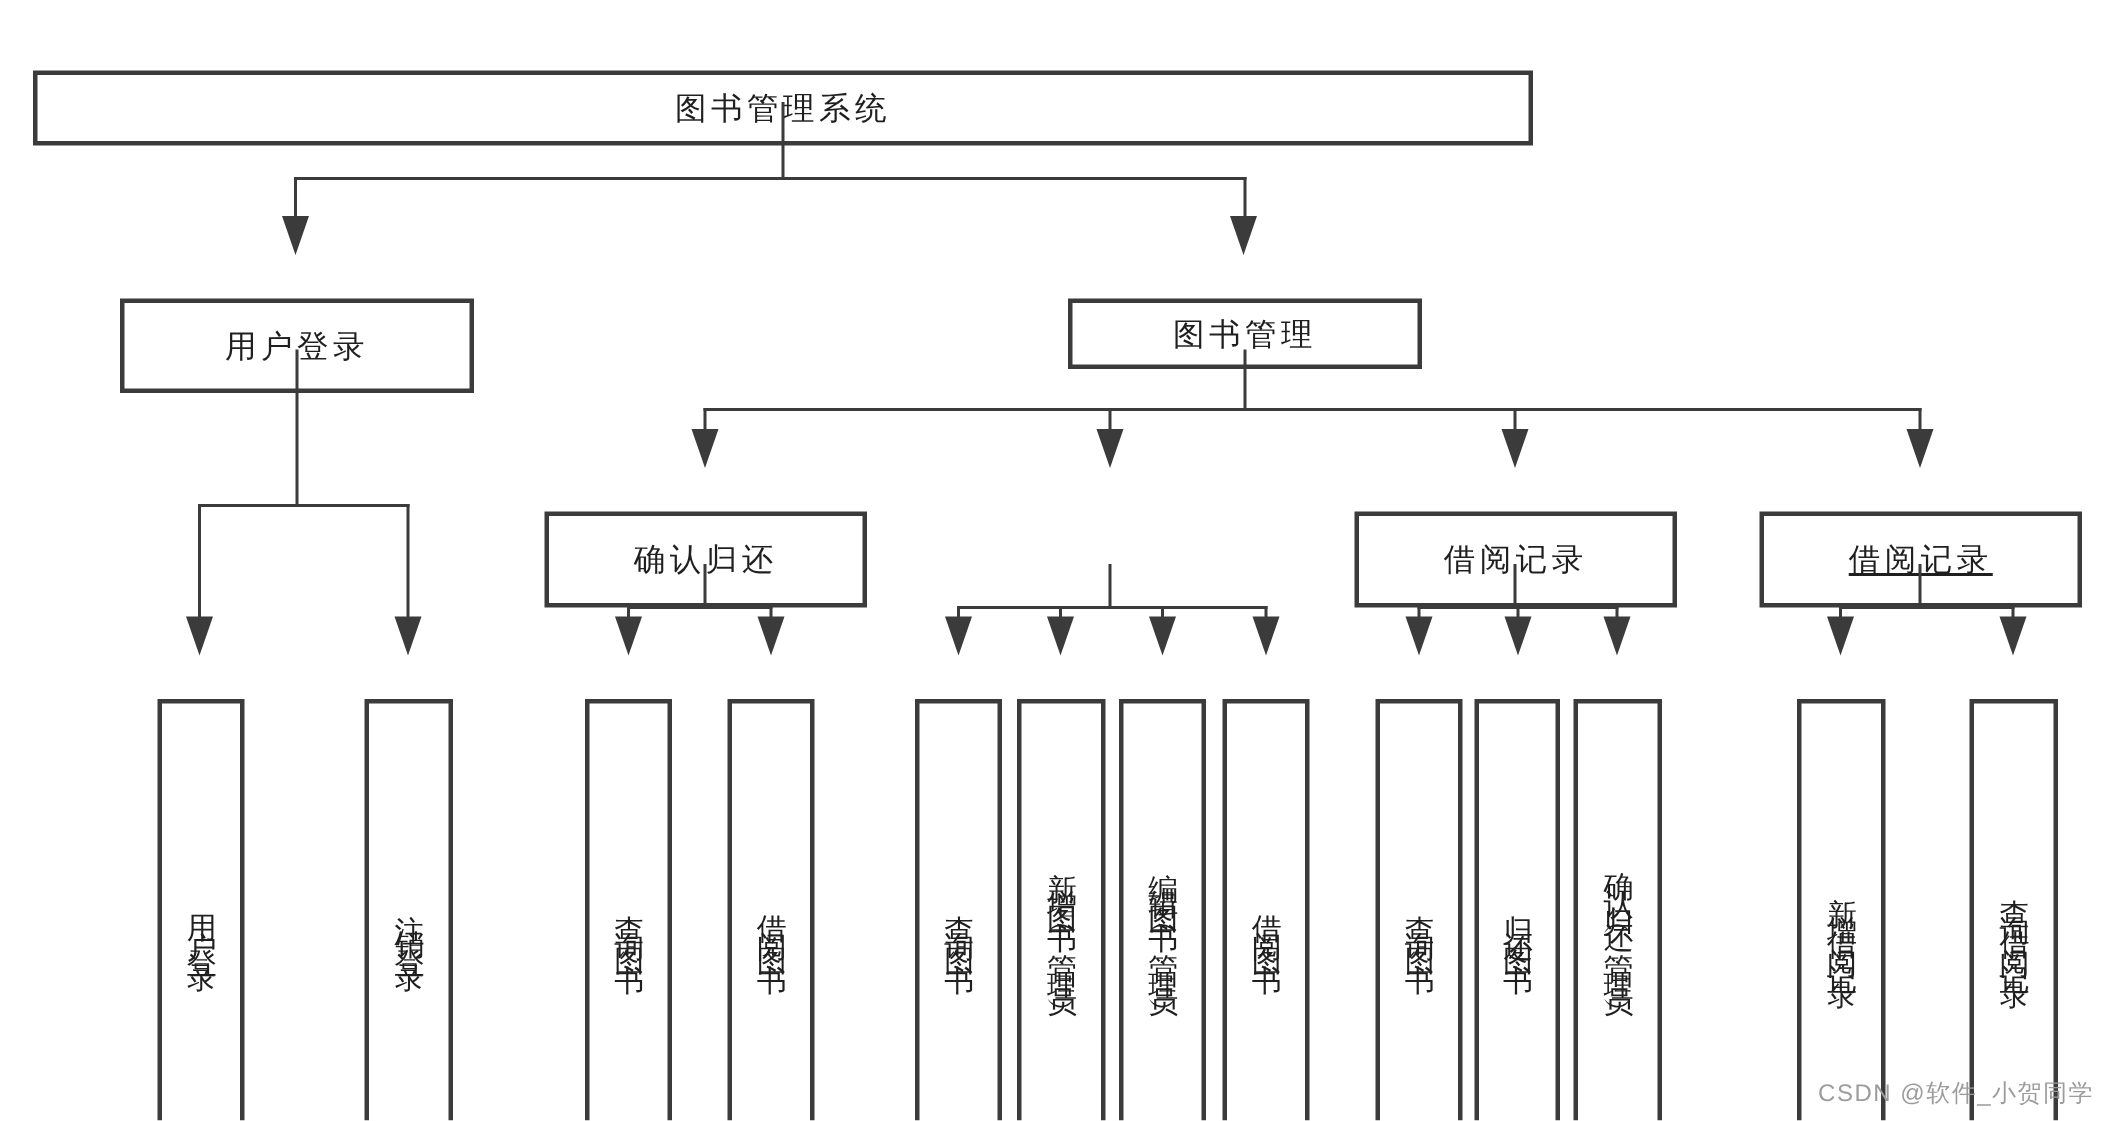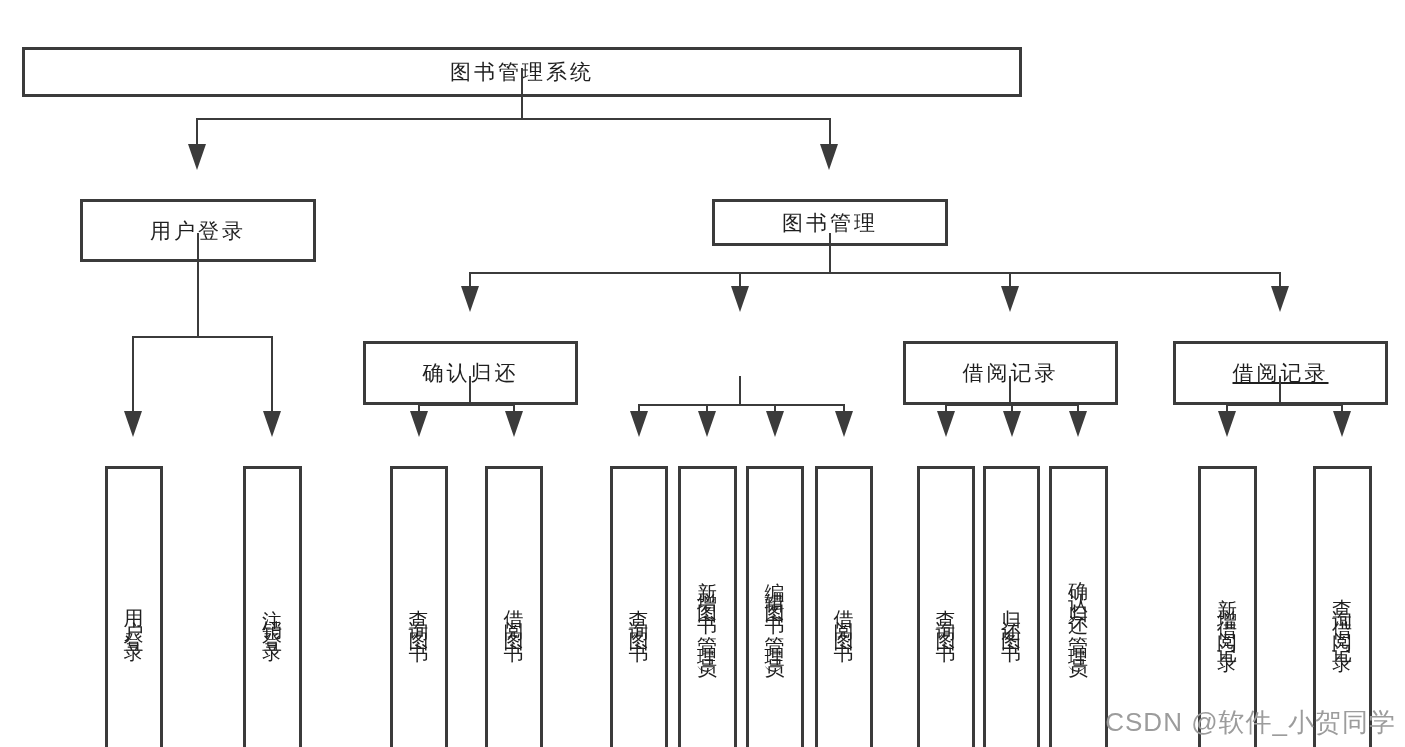--- a/index.html
+++ b/index.html
@@ -28,21 +28,21 @@
   .hline,.vline{position:absolute;background:var(--line);}
   .hline{height:2px;}
   .vline{width:2px;}
   .arrow{
     position:absolute;width:0;height:0;
     border-left:9px solid transparent;border-right:9px solid transparent;
     border-top:26px solid var(--line);
   }
   .watermark{
     position:absolute;right:9px;bottom:7px;
-    font-size:26px;letter-spacing:1px;color:var(--watermark);
+    font-size:16px;letter-spacing:1px;color:var(--watermark);
     z-index:5;white-space:nowrap;
   }
 </style>
 </head>
 <body>
 
 <div class="canvas">
 
   <div class="node" style="left:22px;top:18px;width:1000px;height:50px;">
     <span>图书管理系统</span>

